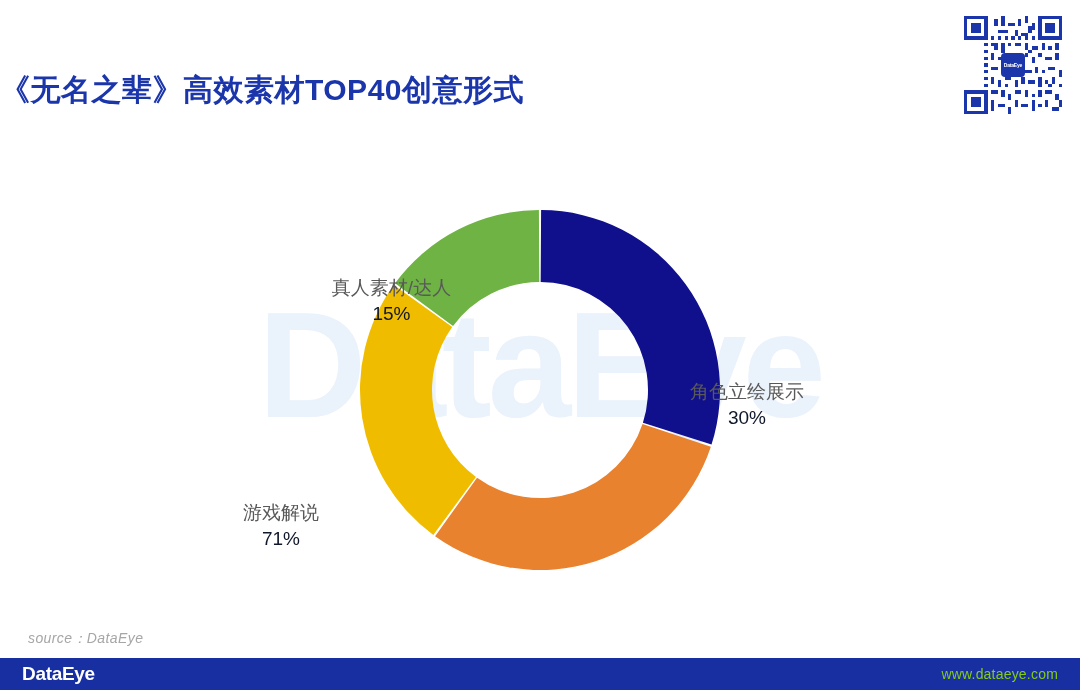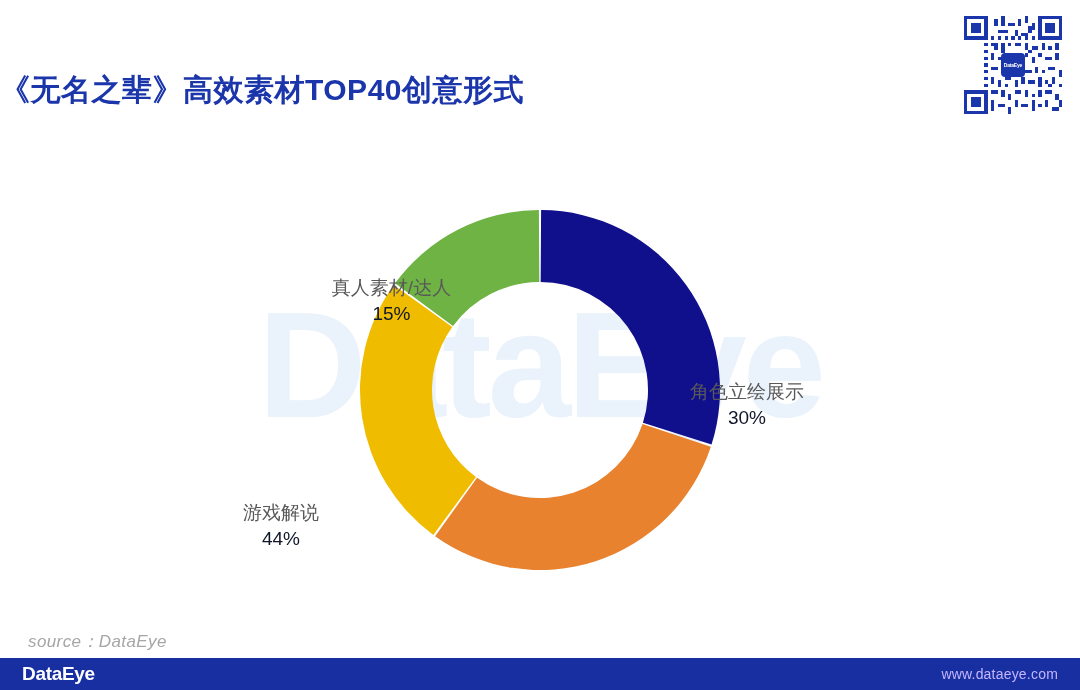--- a/index.html
+++ b/index.html
@@ -105,21 +105,21 @@
   .label-true    { left: 284px; top: 146px; width: 215px; white-space: normal; }
   .label-role    { left: 690px; top: 250px; }
   .label-anime   { left: 646px; top: 527px; }
   .label-game    { left: 243px; top: 371px; }
 
   
   .source-note {
     position: absolute;
     left: 28px;
     top: 630px;
-    font-size: 17px;
+    font-size: 14px;
     font-style: italic;
     color: #a6a6a6;
     letter-spacing: 0.4px;
   }
 
   
   .footer-bar {
     position: absolute;
     left: 0;
     bottom: 0;
@@ -132,21 +132,21 @@
     padding: 0 22px;
     box-sizing: border-box;
   }
   .footer-logo {
     color: #ffffff;
     font-size: 19px;
     font-weight: bold;
     letter-spacing: -0.3px;
   }
   .footer-url {
-    color: #c4b5fd;
+    color: #84cc16;
     font-size: 14px;
     letter-spacing: 0.2px;
   }
 </style>
 </head>
 <body>
 
 <div class="qr-wrap">
   <svg width="98" height="98" viewBox="0 0 29 29" shape-rendering="crispEdges">
     <rect width="29" height="29" fill="#ffffff"></rect>
@@ -285,21 +285,21 @@
     <span class="pct">30%</span>
   </div>
 
   <div class="label label-anime">
     <span class="name-line">类国漫短片</span>
     <span class="pct">30%</span>
   </div>
 
   <div class="label label-game">
     <span class="name-line">游戏解说</span>
-    <span class="pct">44%</span>
+    <span class="pct">71%</span>
   </div>
 </div>
 
 <div class="source-note">source：DataEye</div>
 
 <div class="footer-bar">
   <div class="footer-logo">DataEye</div>
   <div class="footer-url">www.dataeye.com</div>
 </div>
 

